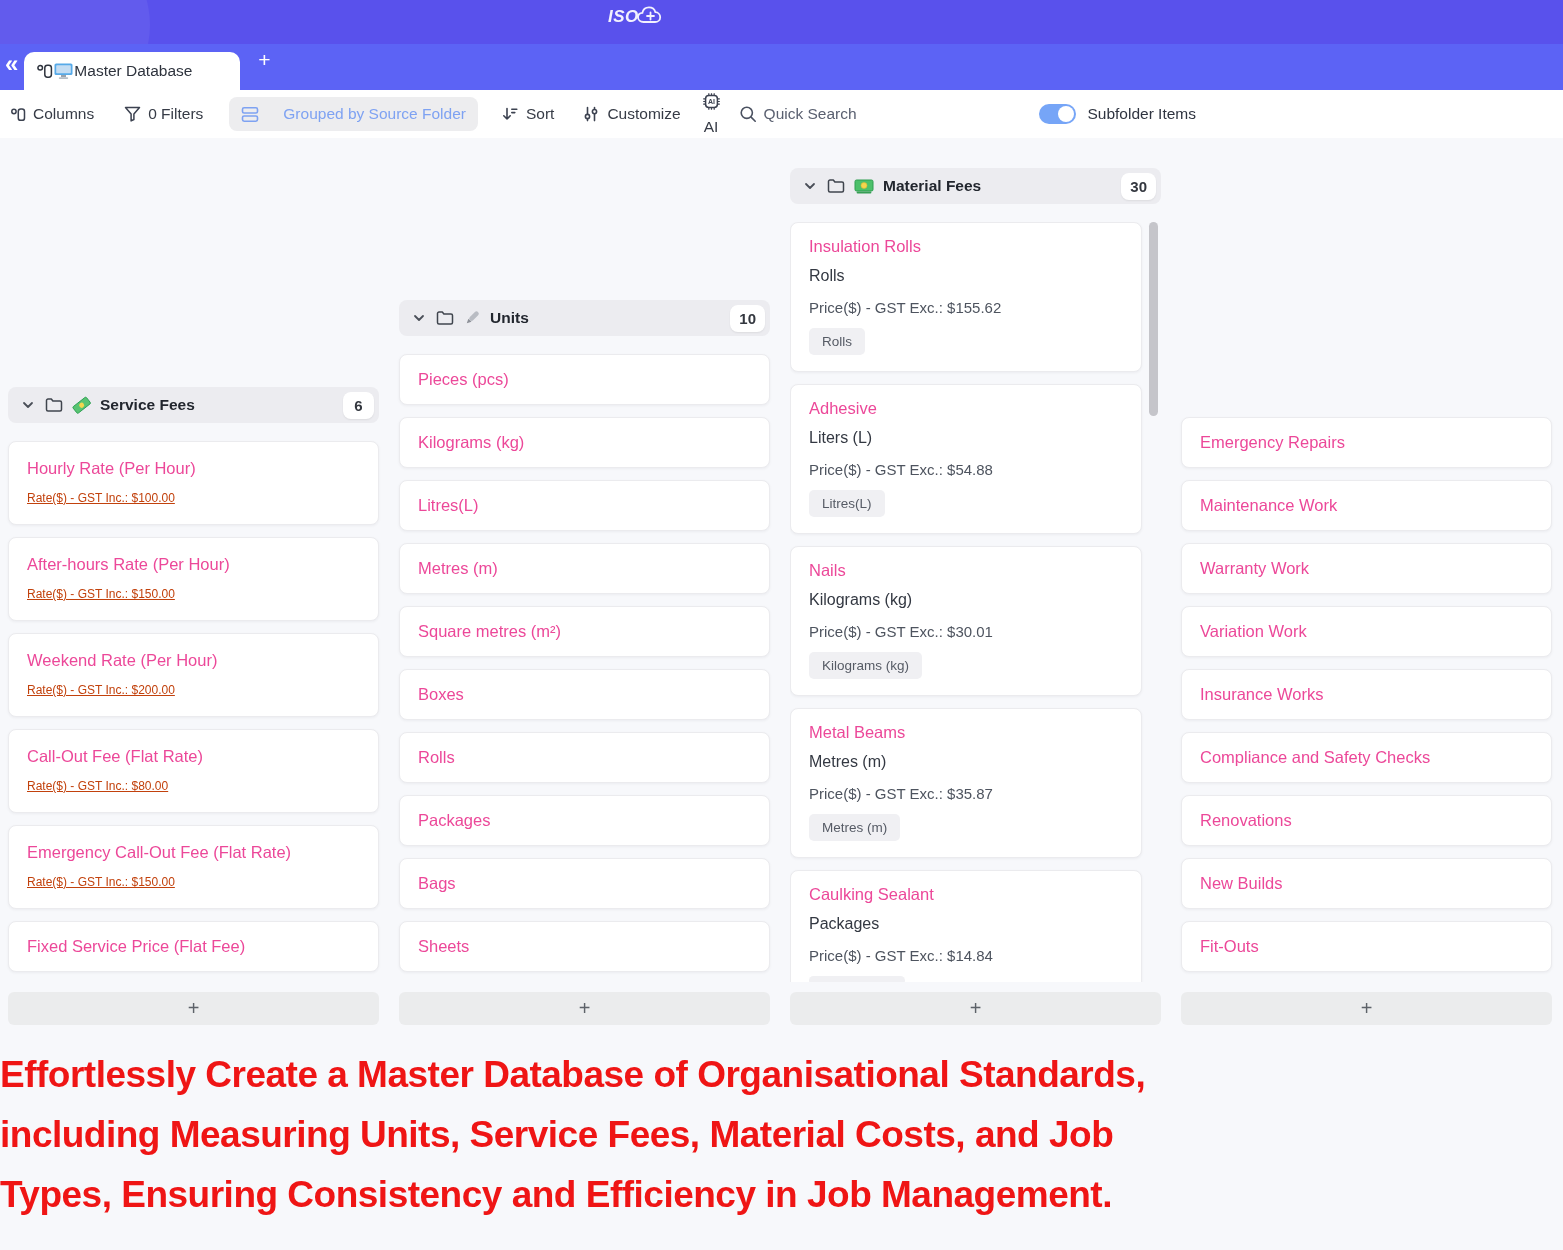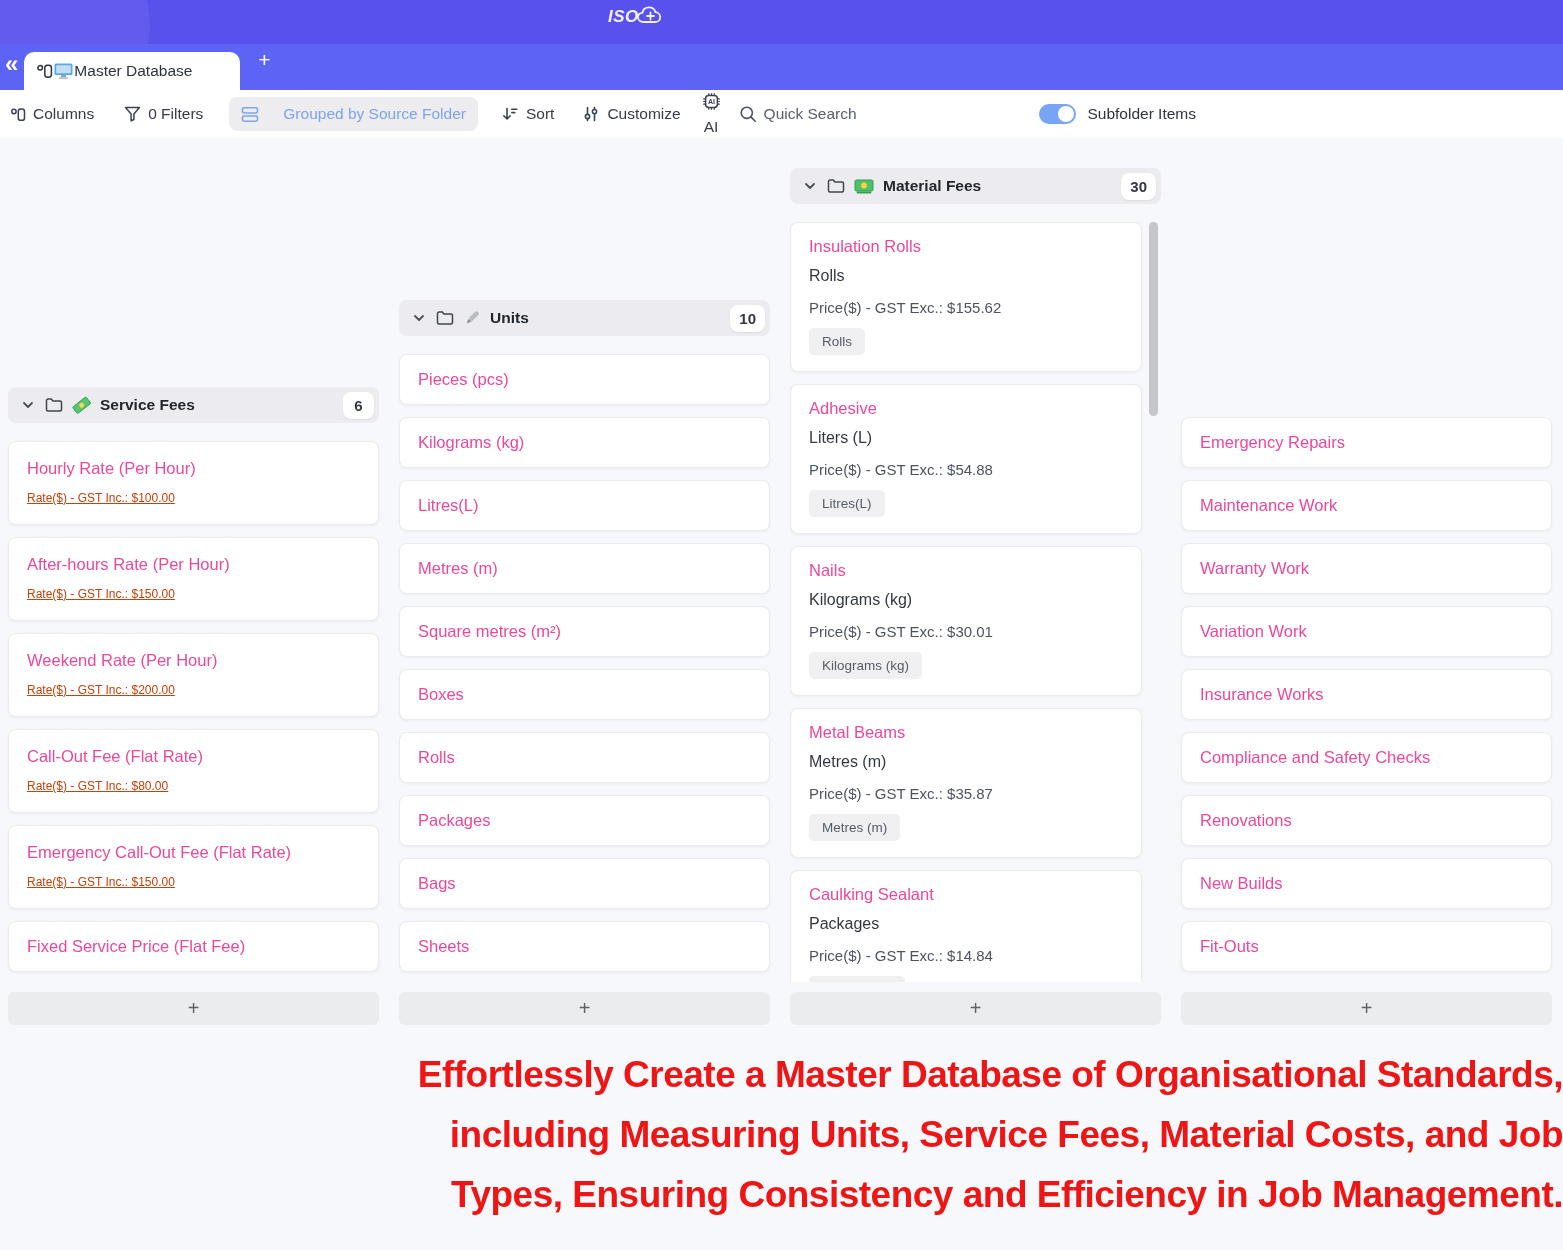--- a/index.html
+++ b/index.html
@@ -95,21 +95,21 @@
     position:absolute; right:3px; top:0; width:9px; height:194px; border-radius:5px;
     background:#c5c5ca; cursor:pointer;
   }
   .add-bar {
     margin-top:20px; height:33px; background:#ebeced; border-radius:6px;
     display:flex; align-items:center; justify-content:center;
     font-size:20px; color:#5d6269; cursor:pointer;
   }
   .col-scroll .add-bar { margin-top:10px; }
   
-  .caption { padding-top:20px; text-align:right; }
+  .caption { padding-top:20px; text-align:left; }
   .caption div {
     font-size:37px; line-height:60px; font-weight:700; color:#ef1515;
     white-space:nowrap; letter-spacing:-0.5px;
   }
   svg { display:block; }
 </style>
 </head>
 <body>
 
 <div class="top-band">

